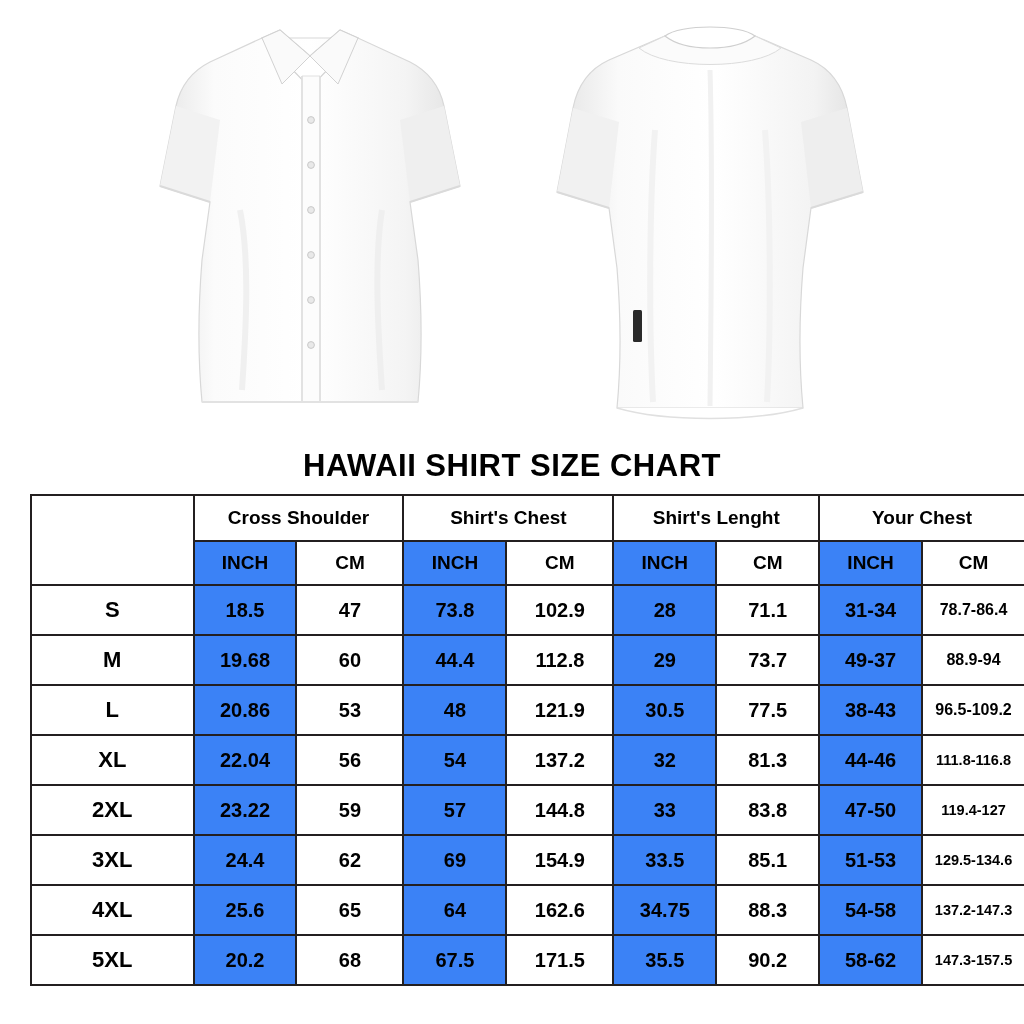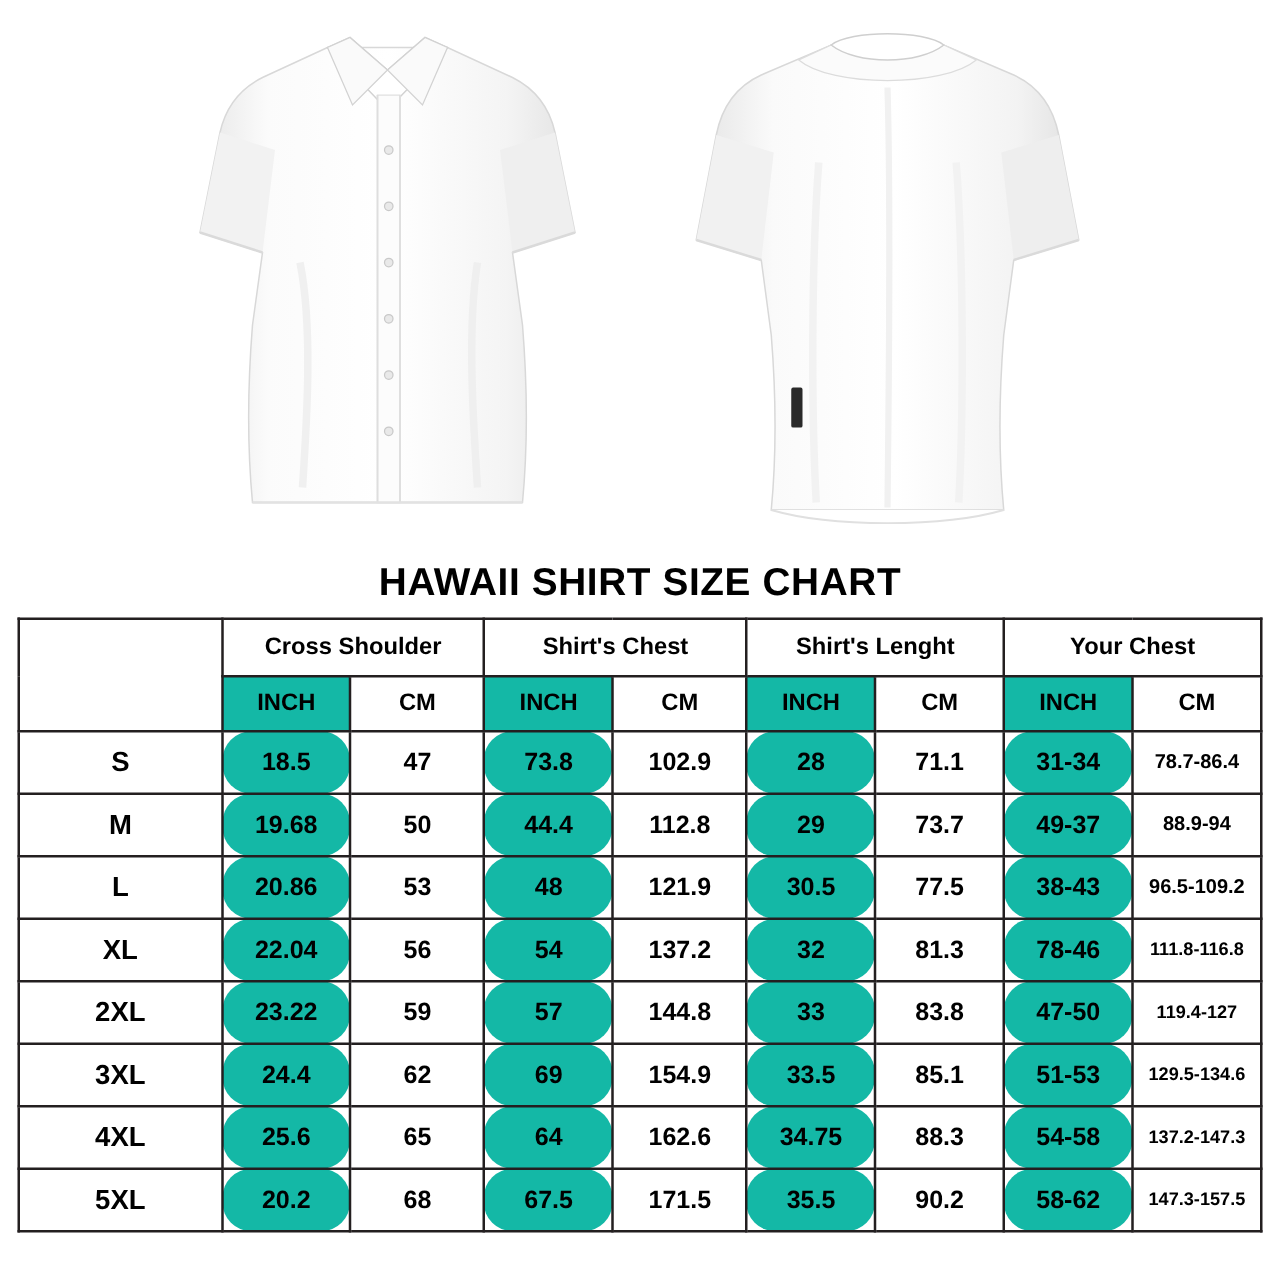--- a/index.html
+++ b/index.html
@@ -40,21 +40,21 @@
     font-size: 31px;
     font-weight: bold;
     letter-spacing: 0.5px;
     margin: 0;
     padding: 0 0 10px 0;
     font-family: "Liberation Sans", sans-serif;
   }
 
   
   .table-wrap {
-    padding: 0 14px;
+    padding: 0 30px;
     box-sizing: border-box;
     width: 1024px;
   }
   table.size-chart {
     border-collapse: collapse;
     width: 996px;
     table-layout: fixed;
     background: #fff;
   }
   table.size-chart td, table.size-chart th {
@@ -74,26 +74,26 @@
   col.c-cm3   { width: 100px; }
 
   .hdr-group {
     height: 44px;
     font-size: 19px;
   }
   .hdr-unit {
     height: 42px;
     font-size: 19px;
   }
-  .yellow { background: #14b8a6; }
+  .yellow { background: #3b82f6; }
   .empty-corner { background:#fff; border:2px solid #231f20; }
 
   tbody tr { height: 50px; }
   td.size-label { font-size: 22px; }
-  td.val { font-size: 20px; border-radius: 23px; }
+  td.val { font-size: 20px; }
   td.val-sm { font-size: 16px; }
   td.val-xs { font-size: 14.5px; margin-top: 28px; }
 
   
   .hdr-group.empty-corner { border-color: #231f20; }
 </style>
 </head>
 <body>
 
 <div class="page">
@@ -217,21 +217,21 @@
           <td class="val yellow">73.8</td>
           <td class="val">102.9</td>
           <td class="val yellow">28</td>
           <td class="val">71.1</td>
           <td class="val yellow">31-34</td>
           <td class="val-sm">78.7-86.4</td>
         </tr>
         <tr>
           <td class="size-label">M</td>
           <td class="val yellow">19.68</td>
-          <td class="val">50</td>
+          <td class="val">60</td>
           <td class="val yellow">44.4</td>
           <td class="val">112.8</td>
           <td class="val yellow">29</td>
           <td class="val">73.7</td>
           <td class="val yellow">49-37</td>
           <td class="val-sm">88.9-94</td>
         </tr>
         <tr>
           <td class="size-label">L</td>
           <td class="val yellow">20.86</td>
@@ -244,21 +244,21 @@
           <td class="val-sm">96.5-109.2</td>
         </tr>
         <tr>
           <td class="size-label">XL</td>
           <td class="val yellow">22.04</td>
           <td class="val">56</td>
           <td class="val yellow">54</td>
           <td class="val">137.2</td>
           <td class="val yellow">32</td>
           <td class="val">81.3</td>
-          <td class="val yellow">78-46</td>
+          <td class="val yellow">44-46</td>
           <td class="val-xs">111.8-116.8</td>
         </tr>
         <tr>
           <td class="size-label">2XL</td>
           <td class="val yellow">23.22</td>
           <td class="val">59</td>
           <td class="val yellow">57</td>
           <td class="val">144.8</td>
           <td class="val yellow">33</td>
           <td class="val">83.8</td>

